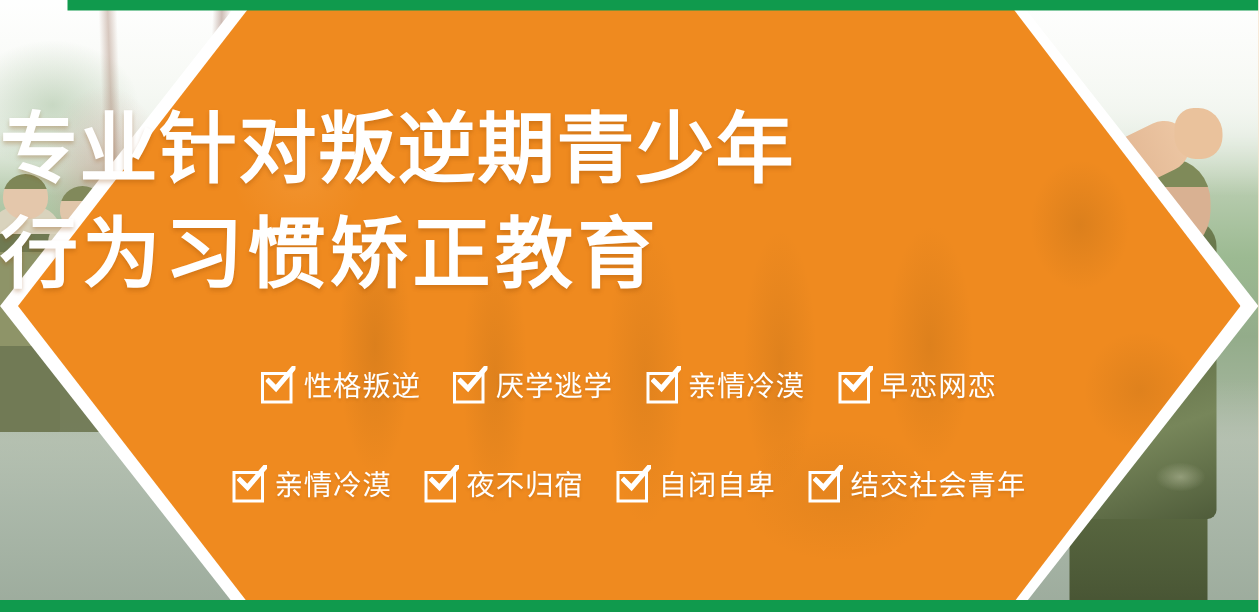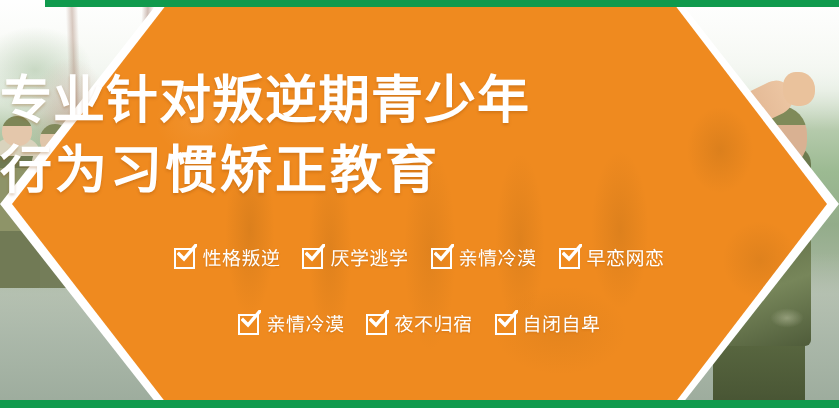--- a/index.html
+++ b/index.html
@@ -358,17 +358,25 @@
           <span class="check-label">夜不归宿</span>
         </div>
         <div class="check-item">
           <span class="check-box">
             <svg class="tick" viewBox="0 0 20 20" aria-hidden="true">
                 <path d="M2 10 L7 15 L19 1" fill="none" stroke="#ffffff" stroke-width="3.4" stroke-linecap="square"></path>
               </svg>
           </span>
           <span class="check-label">自闭自卑</span>
         </div>
+        <div class="check-item">
+          <span class="check-box">
+            <svg class="tick" viewBox="0 0 20 20" aria-hidden="true">
+                <path d="M2 10 L7 15 L19 1" fill="none" stroke="#ffffff" stroke-width="3.4" stroke-linecap="square"></path>
+              </svg>
+          </span>
+          <span class="check-label">结交社会青年</span>
+        </div>
       </div>
 
     </div>
   </div>
 </div>
 
 </body></html>

